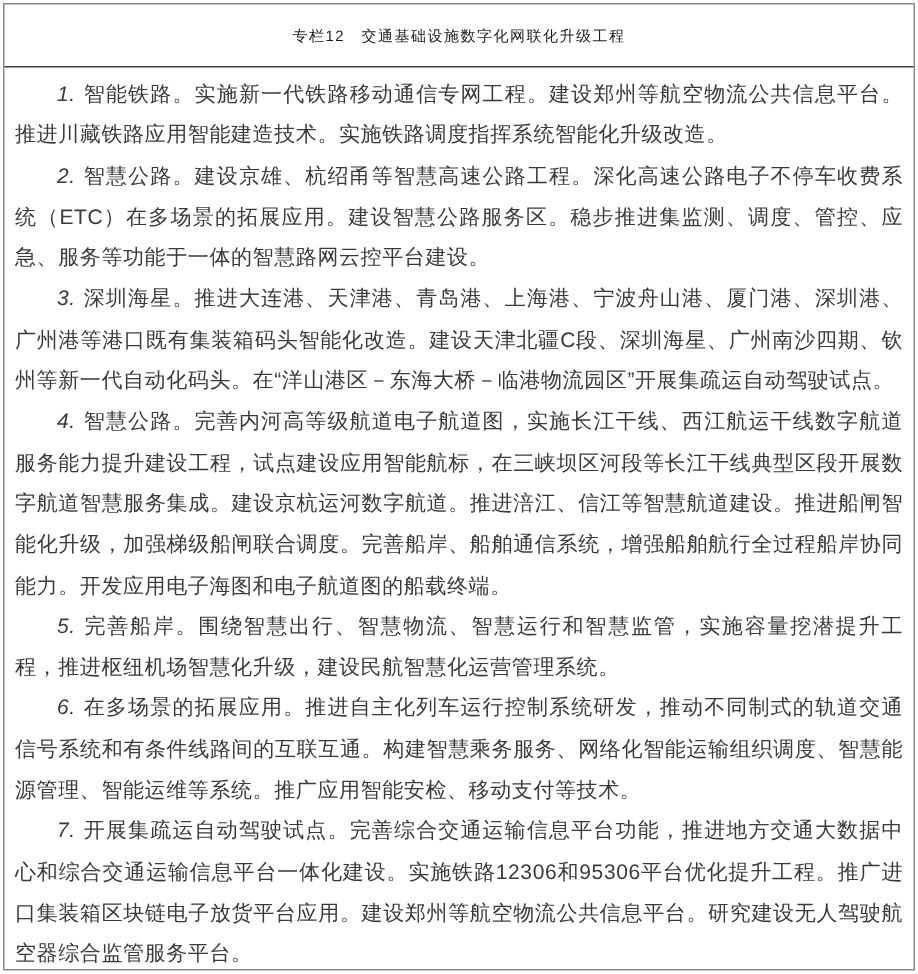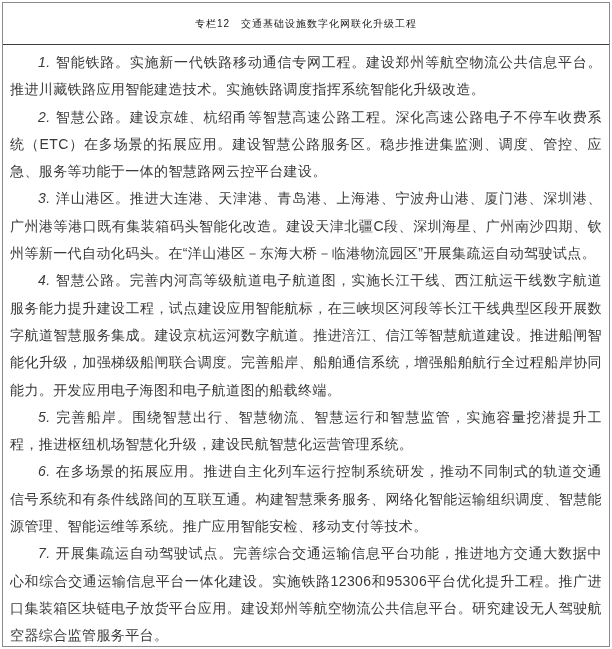--- a/index.html
+++ b/index.html
@@ -41,19 +41,19 @@
 </head>
 <body>
 
 <div class="column-box">
   <div class="title-row">
     <span>专栏12　交通基础设施数字化网联化升级工程</span>
   </div>
   <div class="box-body">
     <p><span class="para-num">1.</span><span class="para-lead">智能铁路。</span><span>实施新一代铁路移动通信专网工程。建设郑州等航空物流公共信息平台。推进川藏铁路应用智能建造技术。实施铁路调度指挥系统智能化升级改造。</span></p>
     <p><span class="para-num">2.</span><span class="para-lead">智慧公路。</span><span>建设京雄、杭绍甬等智慧高速公路工程。深化高速公路电子不停车收费系统（ETC）在多场景的拓展应用。建设智慧公路服务区。稳步推进集监测、调度、管控、应急、服务等功能于一体的智慧路网云控平台建设。</span></p>
-    <p><span class="para-num">3.</span><span class="para-lead">洋山港区。</span><span>推进大连港、天津港、青岛港、上海港、宁波舟山港、厦门港、深圳港、广州港等港口既有集装箱码头智能化改造。建设天津北疆C段、深圳海星、广州南沙四期、钦州等新一代自动化码头。在“洋山港区－东海大桥－临港物流园区”开展集疏运自动驾驶试点。</span></p>
+    <p><span class="para-num">3.</span><span class="para-lead">深圳海星。</span><span>推进大连港、天津港、青岛港、上海港、宁波舟山港、厦门港、深圳港、广州港等港口既有集装箱码头智能化改造。建设天津北疆C段、深圳海星、广州南沙四期、钦州等新一代自动化码头。在“洋山港区－东海大桥－临港物流园区”开展集疏运自动驾驶试点。</span></p>
     <p><span class="para-num">4.</span><span class="para-lead">智慧公路。</span><span>完善内河高等级航道电子航道图，实施长江干线、西江航运干线数字航道服务能力提升建设工程，试点建设应用智能航标，在三峡坝区河段等长江干线典型区段开展数字航道智慧服务集成。建设京杭运河数字航道。推进涪江、信江等智慧航道建设。推进船闸智能化升级，加强梯级船闸联合调度。完善船岸、船舶通信系统，增强船舶航行全过程船岸协同能力。开发应用电子海图和电子航道图的船载终端。</span></p>
     <p><span class="para-num">5.</span><span class="para-lead">完善船岸。</span><span>围绕智慧出行、智慧物流、智慧运行和智慧监管，实施容量挖潜提升工程，推进枢纽机场智慧化升级，建设民航智慧化运营管理系统。</span></p>
     <p><span class="para-num">6.</span><span class="para-lead">在多场景的拓展应用。</span><span>推进自主化列车运行控制系统研发，推动不同制式的轨道交通信号系统和有条件线路间的互联互通。构建智慧乘务服务、网络化智能运输组织调度、智慧能源管理、智能运维等系统。推广应用智能安检、移动支付等技术。</span></p>
     <p><span class="para-num">7.</span><span class="para-lead">开展集疏运自动驾驶试点。</span><span>完善综合交通运输信息平台功能，推进地方交通大数据中心和综合交通运输信息平台一体化建设。实施铁路12306和95306平台优化提升工程。推广进口集装箱区块链电子放货平台应用。建设郑州等航空物流公共信息平台。研究建设无人驾驶航空器综合监管服务平台。</span></p>
   </div>
 </div>
 
 </body></html>

